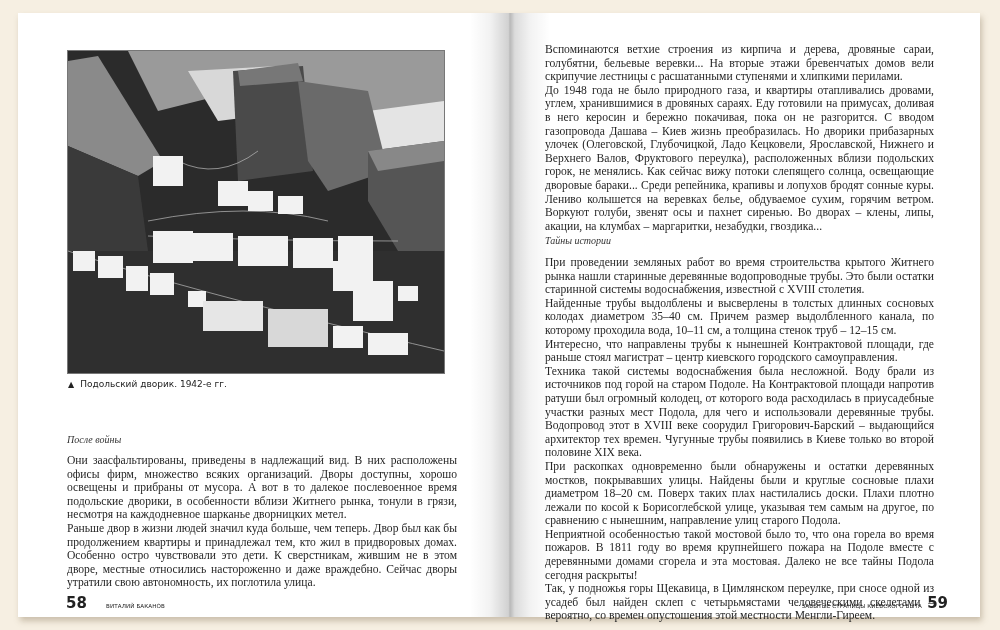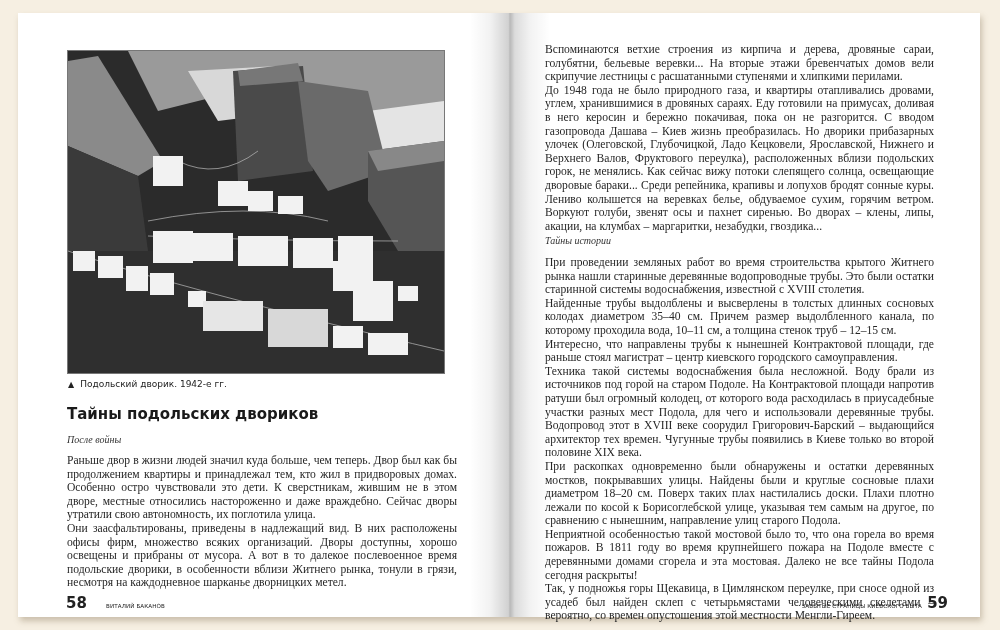--- a/index.html
+++ b/index.html
@@ -84,26 +84,25 @@
           <rect x="180" y="140" width="25" height="20"></rect>
           <rect x="210" y="145" width="25" height="18"></rect>
         </g>
       </svg>
     </div>
 
     <div class="caption">
       <span class="tri">▲</span><span>Подольский дворик. 1942-е гг.</span>
     </div>
 
-    <div class="heading">Тайны подольских двориков</div>
     <div class="subhead" style="left:49px; top:421px;">После войны</div>
 
     <div class="body-text left-body">
+      <p>Они заасфальтированы, приведены в надлежащий вид. В них расположены офисы фирм, множество всяких организаций. Дворы доступны, хорошо освещены и прибраны от мусора. А вот в то далекое послевоенное время подольские дворики, в особенности вблизи Житнего рынка, тонули в грязи, несмотря на каждодневное шарканье дворницких метел.</p>
       <p>Раньше двор в жизни людей значил куда больше, чем теперь. Двор был как бы продолжением квартиры и принадлежал тем, кто жил в придворовых домах. Особенно остро чувствовали это дети. К сверстникам, жившим не в этом дворе, местные относились настороженно и даже враждебно. Сейчас дворы утратили свою автономность, их поглотила улица.</p>
-      <p>Они заасфальтированы, приведены в надлежащий вид. В них расположены офисы фирм, множество всяких организаций. Дворы доступны, хорошо освещены и прибраны от мусора. А вот в то далекое послевоенное время подольские дворики, в особенности вблизи Житнего рынка, тонули в грязи, несмотря на каждодневное шарканье дворницких метел.</p>
     </div>
 
     <div class="folio folio-left">
       <span class="num">58</span>
       <span class="run">Виталий Баканов</span>
     </div>
   </div>
 
   <div class="page page-right">
     <div class="body-text right-body-1">

